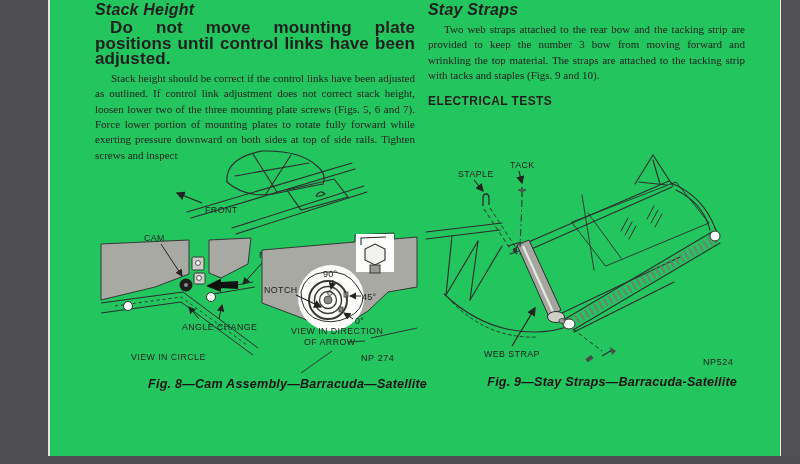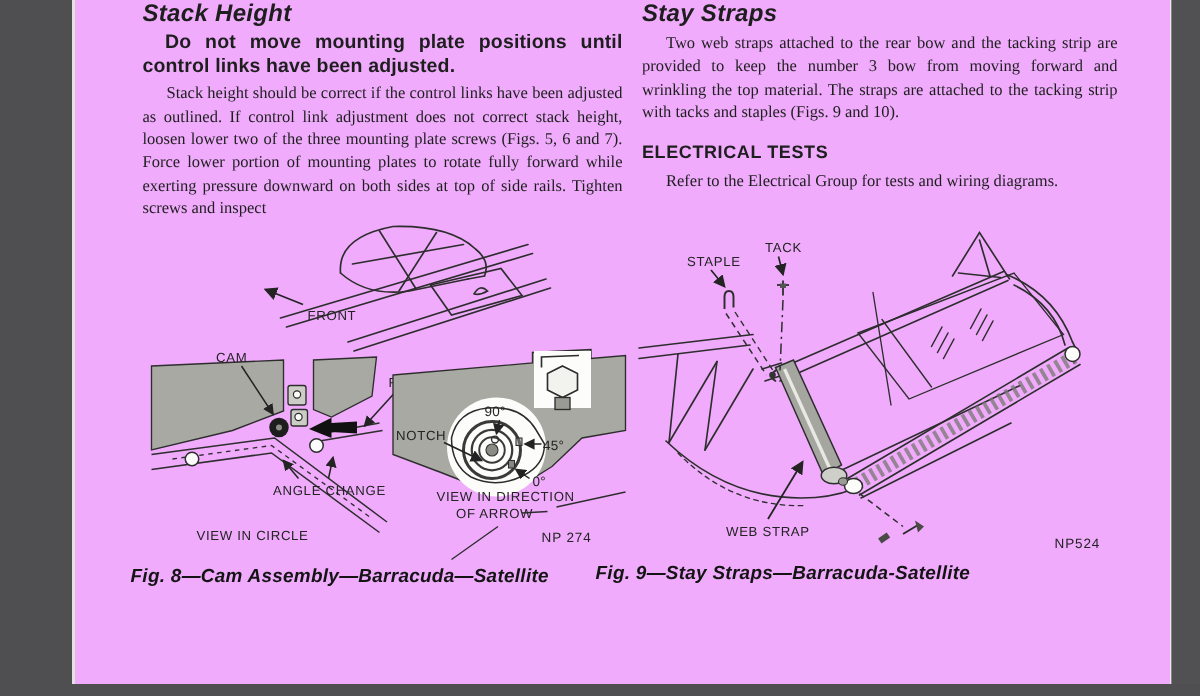--- a/index.html
+++ b/index.html
@@ -1,46 +1,45 @@
 <!DOCTYPE html>
 <html><head>
 <meta charset="utf-8">
 <style>
   html,body{margin:0;padding:0;overflow:hidden;}
   body{width:800px;height:464px;background:#4f4f51;position:relative;font-family:"Liberation Sans",sans-serif;}
-  .page{position:absolute;left:48px;top:0;width:733px;height:456px;background:#f0abfc;border-left:2px solid #e2e2df;border-right:1px solid #e9e9e6;box-sizing:border-box;}
+  .page{position:absolute;left:48px;top:0;width:733px;height:456px;background:#22c55e;border-left:2px solid #e2e2df;border-right:1px solid #e9e9e6;box-sizing:border-box;}
   .col{position:absolute;color:#1e1e1e;}
   .col-left{left:45px;top:1px;width:320px;}
   .col-right{left:378px;top:1px;width:317px;}
   .sec-head{font-weight:bold;font-style:italic;font-size:16px;letter-spacing:.2px;line-height:17px;}
-  .warn{font-weight:bold;font-size:13px;line-height:15.6px;text-align:justify;text-indent:15px;margin-top:2px;letter-spacing:.1px;}
+  .warn{font-weight:bold;font-size:17px;line-height:15.6px;text-align:justify;text-indent:15px;margin-top:2px;letter-spacing:.1px;}
   .body-text{font-family:"Liberation Serif",serif;font-size:11px;line-height:15.4px;text-align:justify;text-indent:16px;margin-top:4px;}
   .caps-head{font-weight:bold;font-size:12px;letter-spacing:.4px;margin-top:9px;line-height:17px;}
-  .figcap{position:absolute;font-weight:bold;font-style:italic;font-size:12.6px;letter-spacing:.2px;text-align:left;color:#141414;}
+  .figcap{position:absolute;font-weight:bold;font-style:italic;font-size:12.6px;letter-spacing:.2px;text-align:right;color:#141414;}
   .figsvg{position:absolute;}
   svg text{font-family:"Liberation Sans",sans-serif;font-size:8.8px;letter-spacing:.45px;fill:#232323;}
   svg text.code{font-size:9px;letter-spacing:.6px;}
   svg text.deg{font-size:9px;letter-spacing:.2px;}
 </style>
 </head>
 <body>
 
 <div class="page">
 
   <div class="col col-left">
     <div class="sec-head">Stack Height</div>
     <div class="warn">Do not move mounting plate positions until control links have been adjusted.</div>
     <div class="body-text">Stack height should be correct if the control links have been adjusted as outlined. If control link adjustment does not correct stack height, loosen lower two of the three mounting plate screws (Figs. 5, 6 and 7). Force lower portion of mounting plates to rotate fully forward while exerting pressure downward on both sides at top of side rails. Tighten screws and inspect</div>
   </div>
 
   <div class="col col-right">
     <div class="sec-head">Stay Straps</div>
     <div class="body-text">Two web straps attached to the rear bow and the tacking strip are provided to keep the number 3 bow from moving forward and wrinkling the top material. The straps are attached to the tacking strip with tacks and staples (Figs. 9 and 10).</div>
     <div class="caps-head">ELECTRICAL TESTS</div>
-    <div class="body-text">Refer to the Electrical Group for tests and wiring diagrams.</div>
   </div>
 
   <svg class="figsvg" style="left:45px;top:146px;" width="328" height="232" viewBox="0 0 328 232">
     <defs>
       <marker id="ah8" viewBox="0 0 10 10" refX="8.5" refY="5" markerWidth="7.5" markerHeight="7.5" orient="auto">
         <path d="M0,0 L10,5 L0,10 Z" fill="#232323"></path>
       </marker>
     </defs>
 
     <g stroke="#2d2d2d" stroke-width="1.1" fill="none" stroke-linecap="round">

